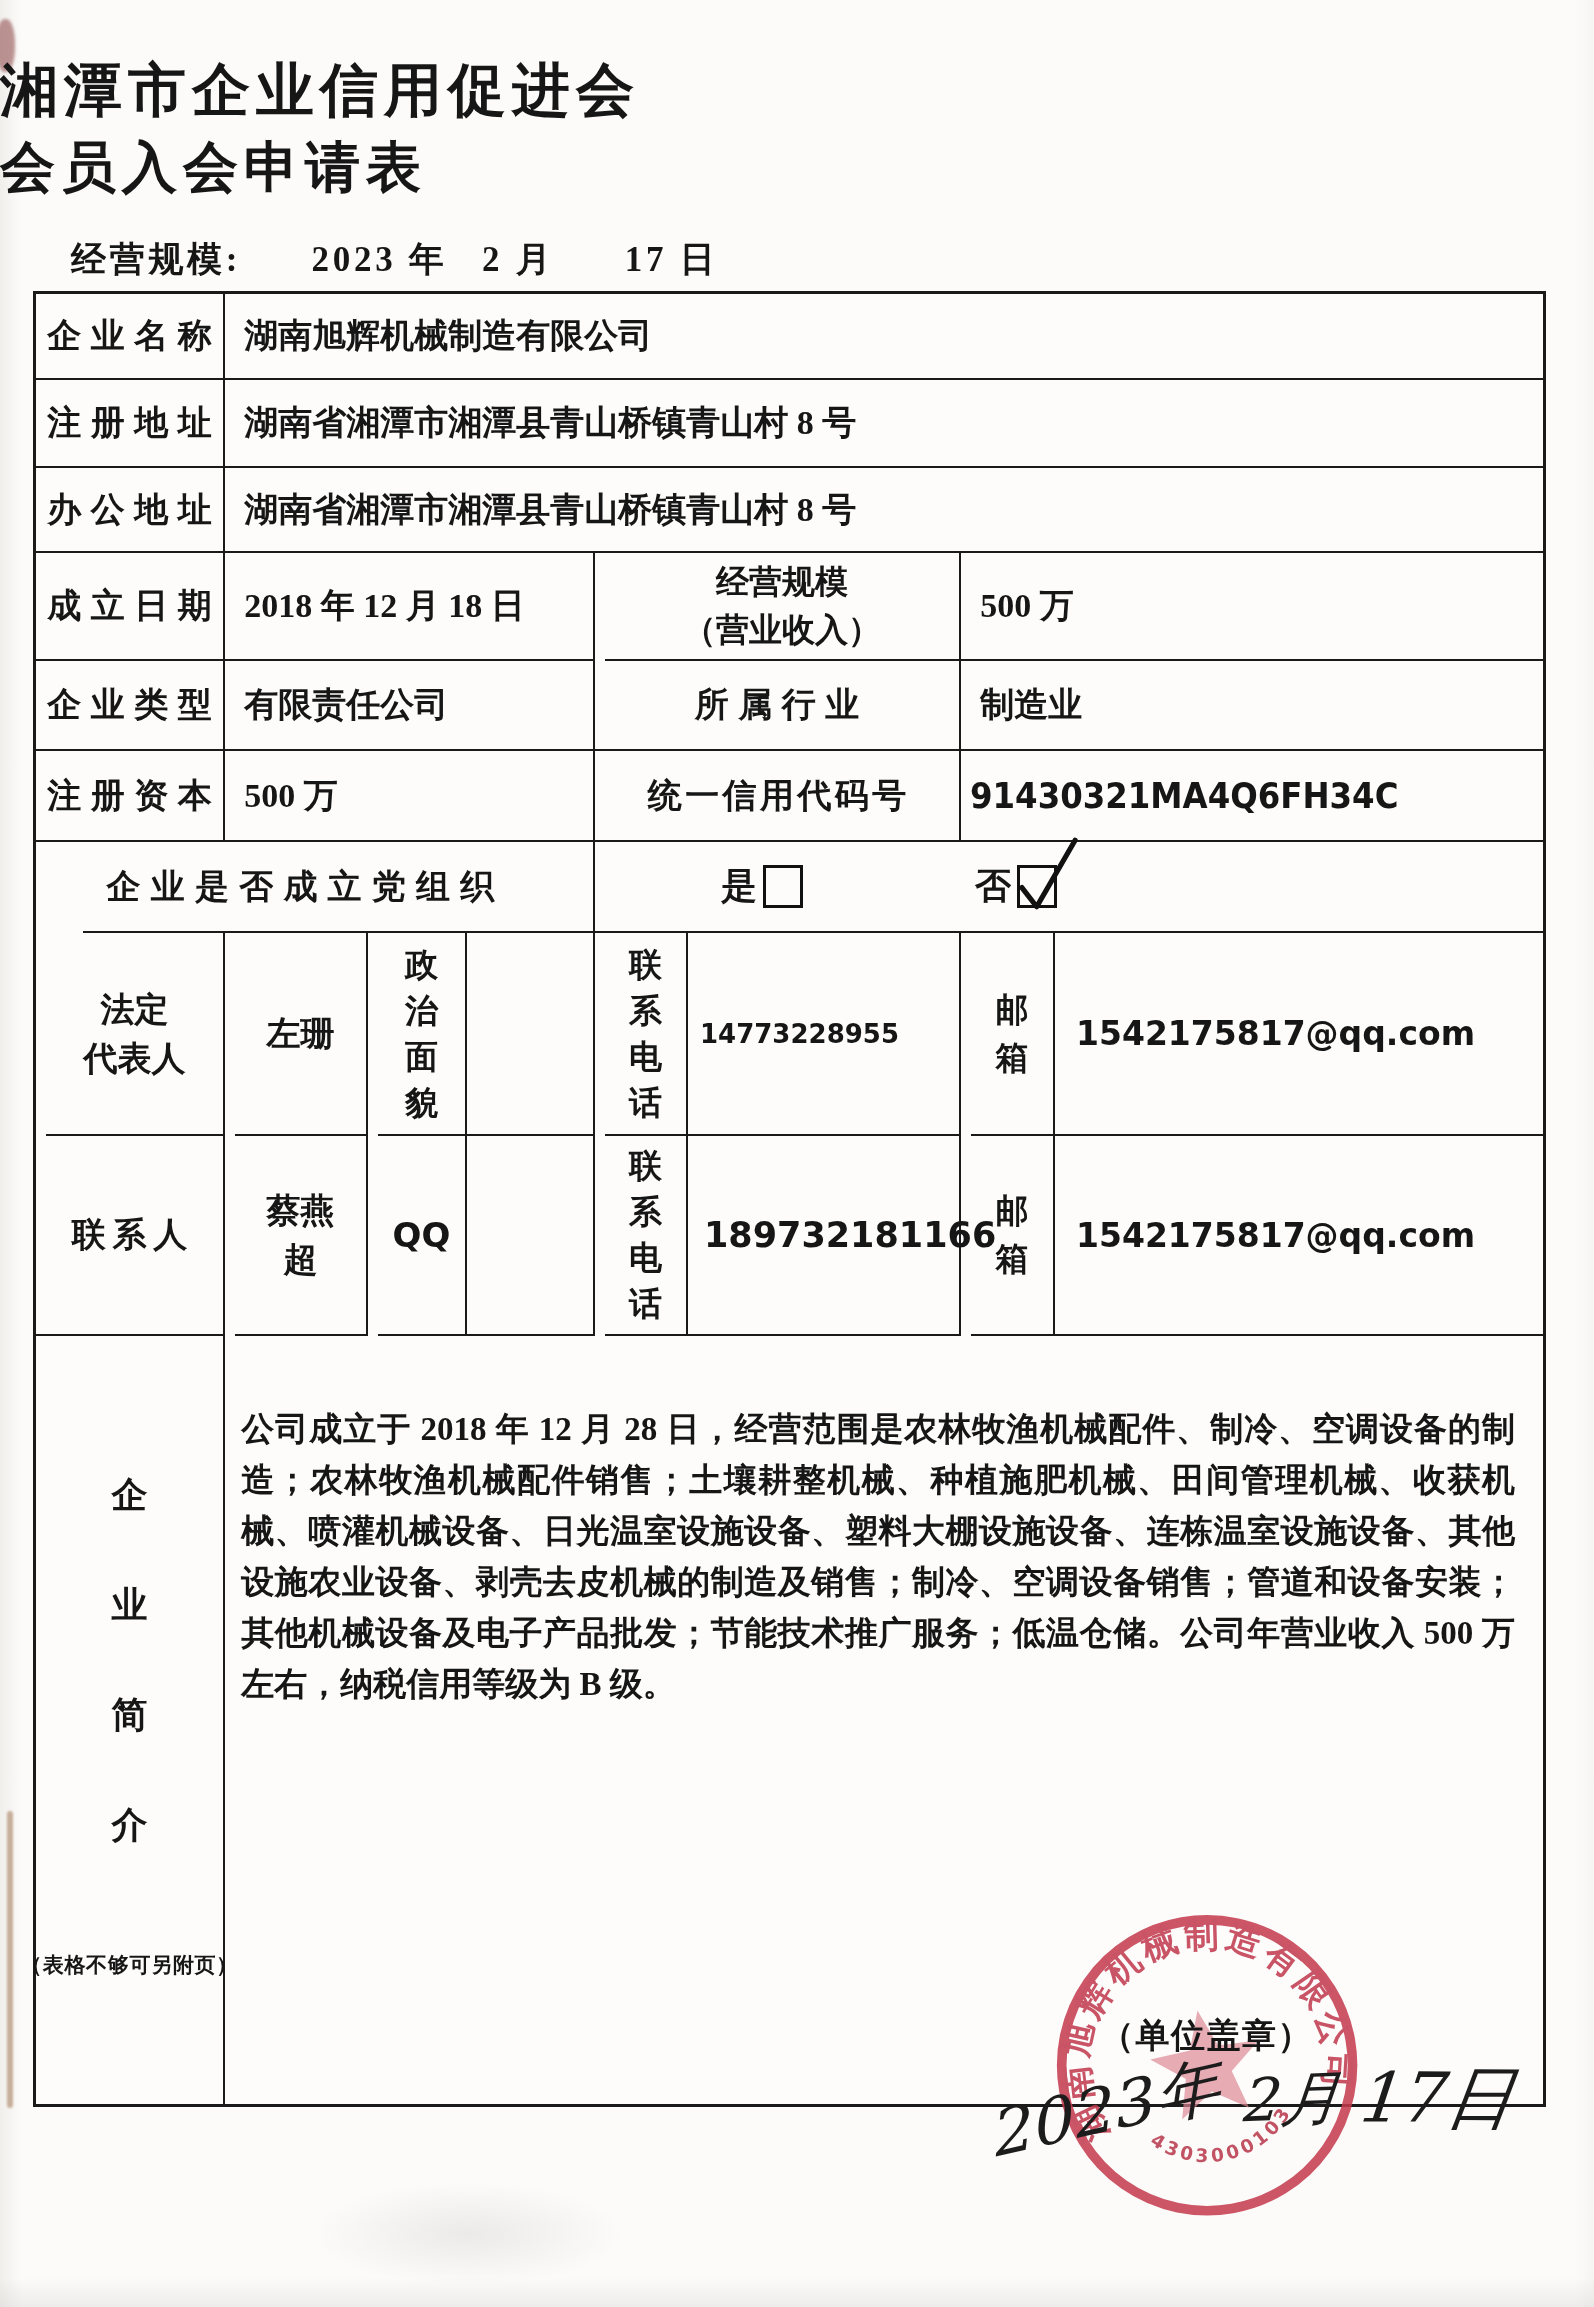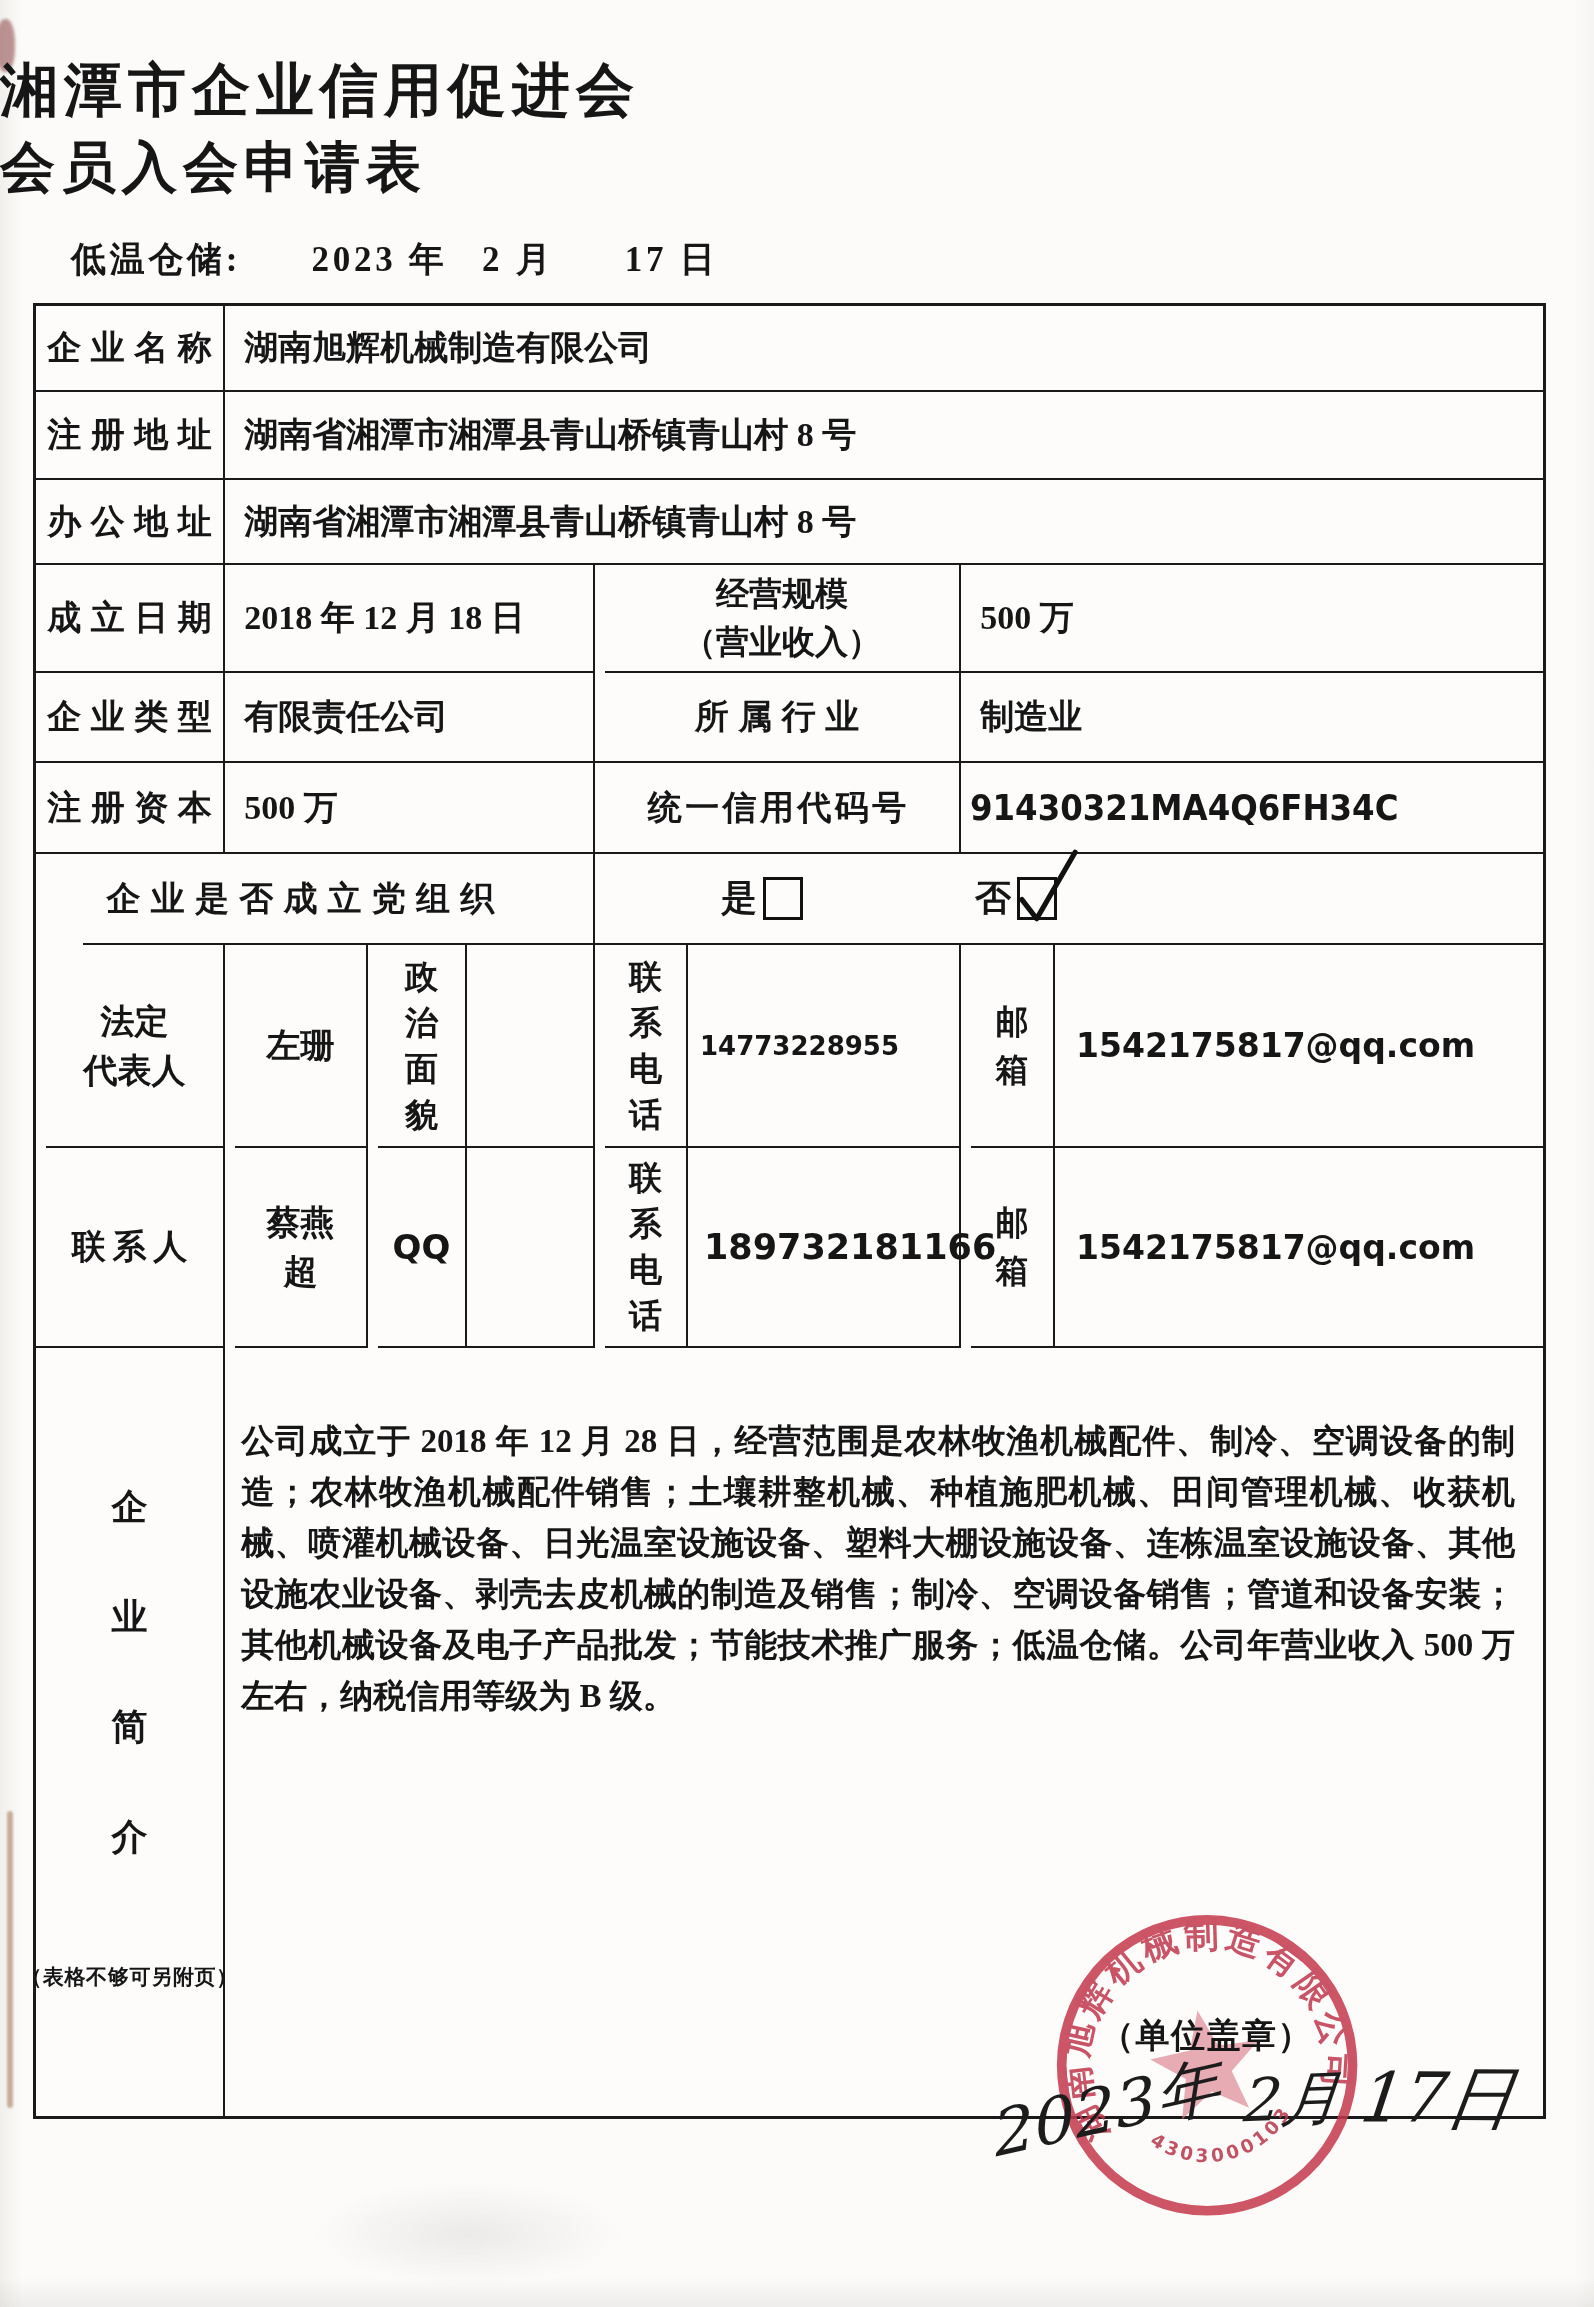--- a/index.html
+++ b/index.html
@@ -25,21 +25,21 @@
   
   .title{position:absolute;left:0;width:100%;font-weight:bold;letter-spacing:6px;line-height:1;}
   .title1{top:62px;font-size:58px;}
   .title2{top:140px;font-size:55px;}
   
   .apply-date{position:absolute;left:71px;top:236px;font-size:35px;font-weight:600;letter-spacing:3.7px;white-space:nowrap;}
   .apply-date .ad-val{font-weight:600;}
   .ad-y{margin-left:58px;} .ad-m{margin-left:22px;} .ad-d{margin-left:58px;}
   
   .form-table{
-    position:absolute;left:33px;top:303px;
+    position:absolute;left:33px;top:291px;
     display:grid;
     grid-template-columns:189px 143px 99px 128px 93px 273px 94px 488px;
     grid-template-rows:86px 88px 85px 108px 90px 91px 91px 203px 200px 768px;
     border:3px solid #1a1a1a;
     background:rgba(255,255,255,.35);
   }
   .c{display:flex;align-items:center;border-right:2.2px solid #1a1a1a;border-bottom:2.2px solid #1a1a1a;
      font-size:34px;box-sizing:border-box;overflow:visible;}
   .no-br{border-right:none;} .no-bb{border-bottom:none;}
   .lab{justify-content:center;font-weight:600;letter-spacing:0.28em;text-indent:0.28em;}
@@ -83,21 +83,21 @@
 <div class="page">
 
   <div class="edge-mark-top-left"></div>
   <div class="edge-line-left"></div>
   <div class="smudge"></div>
 
   <div class="title title1">湘潭市企业信用促进会</div>
   <div class="title title2">会员入会申请表</div>
 
   <div class="apply-date">
-    <span>低温仓储:</span>
+    <span>经营规模:</span>
     <span class="ad-val ad-y">2023 年</span>
     <span class="ad-val ad-m">2 月</span>
     <span class="ad-val ad-d">17 日</span>
   </div>
 
   <div class="form-table">
 
     <div class="c lab" style="grid-area:1/1/2/2">企业名称</div>
     <div class="c val no-br" style="grid-area:1/2/2/9">湖南旭辉机械制造有限公司</div>
 

